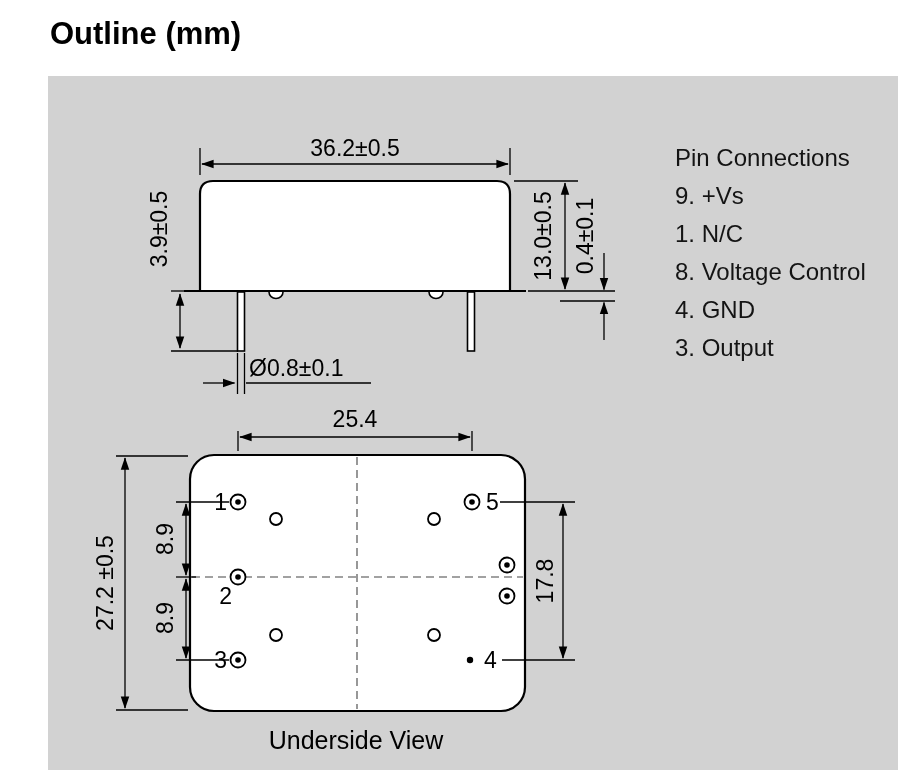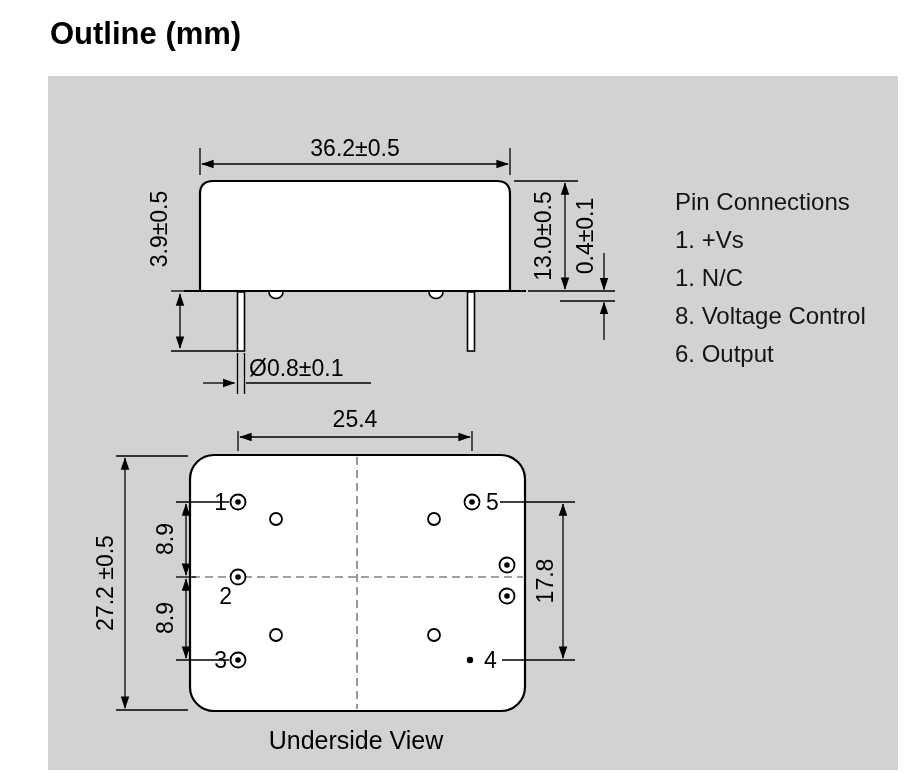--- a/index.html
+++ b/index.html
@@ -3,21 +3,21 @@
 <meta charset="utf-8">
 <style>
   * { margin:0; padding:0; box-sizing:border-box; }
   html,body { width:915px; height:773px; background:#ffffff; font-family:"Liberation Sans", sans-serif; }
   .page { position:relative; width:915px; height:773px; overflow:hidden; }
   .title { position:absolute; left:50px; top:16px; font-size:31px; font-weight:bold; color:#000; }
   svg.drawing { position:absolute; left:0; top:0; }
   svg text { font-family:"Liberation Sans", sans-serif; fill:#000; }
   .dim { font-size:23px; }
   .cap { font-size:25px; }
-  .pin-connections { position:absolute; left:675px; top:139px; color:#141414; font-size:24px;margin-top:44px; }
+  .pin-connections { position:absolute; left:675px; top:139px; color:#141414; font-size:24px; }
   .pc-title { line-height:38px; }
   .pc-item { line-height:38px; }
 </style>
 </head>
 <body>
 
 <div class="page">
 
   <div class="title">Outline (mm)</div>
 
@@ -142,19 +142,20 @@
         <line x1="563" y1="504" x2="563" y2="658" marker-start="url(#arr)" marker-end="url(#arr)"></line>
       </g>
       <text class="dim" x="545" y="589" text-anchor="middle" transform="rotate(-90 545 581)">17.8</text>
 
       <text class="cap" x="356" y="749" text-anchor="middle">Underside View</text>
     </g>
   </svg>
 
   <div class="pin-connections">
     <div class="pc-title">Pin Connections</div>
-    <div class="pc-item">1. +Vs</div>
+    <div class="pc-item">9. +Vs</div>
     <div class="pc-item">1. N/C</div>
     <div class="pc-item">8. Voltage Control</div>
-    <div class="pc-item">6. Output</div>
+    <div class="pc-item">4. GND</div>
+    <div class="pc-item">3. Output</div>
   </div>
 
 </div>
 
 </body></html>

